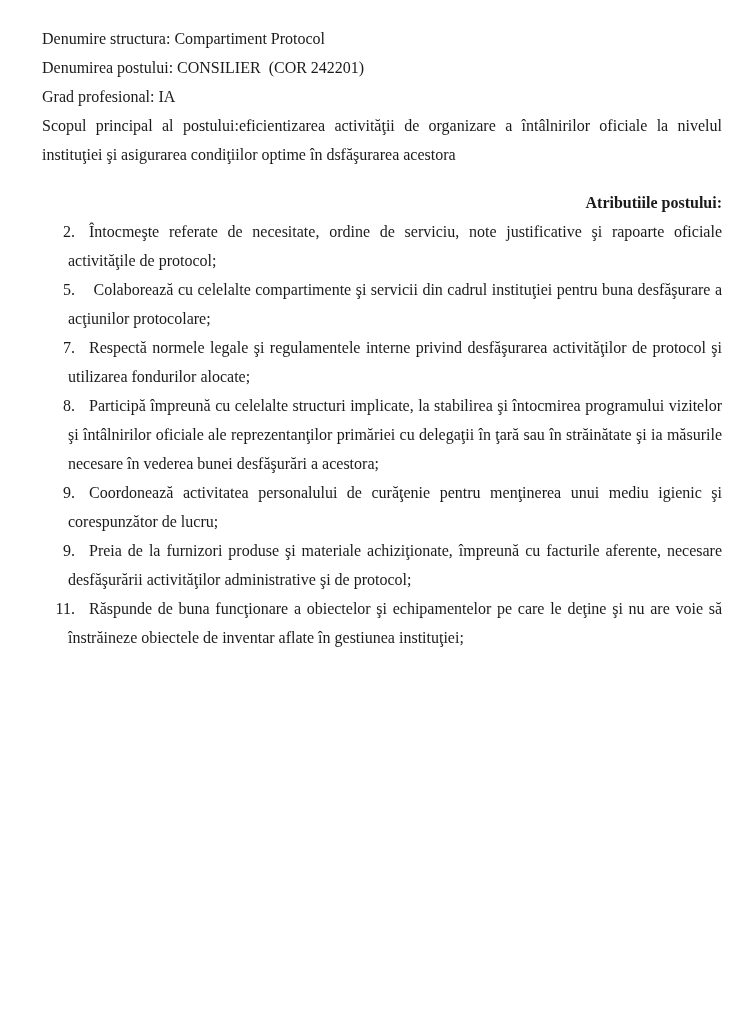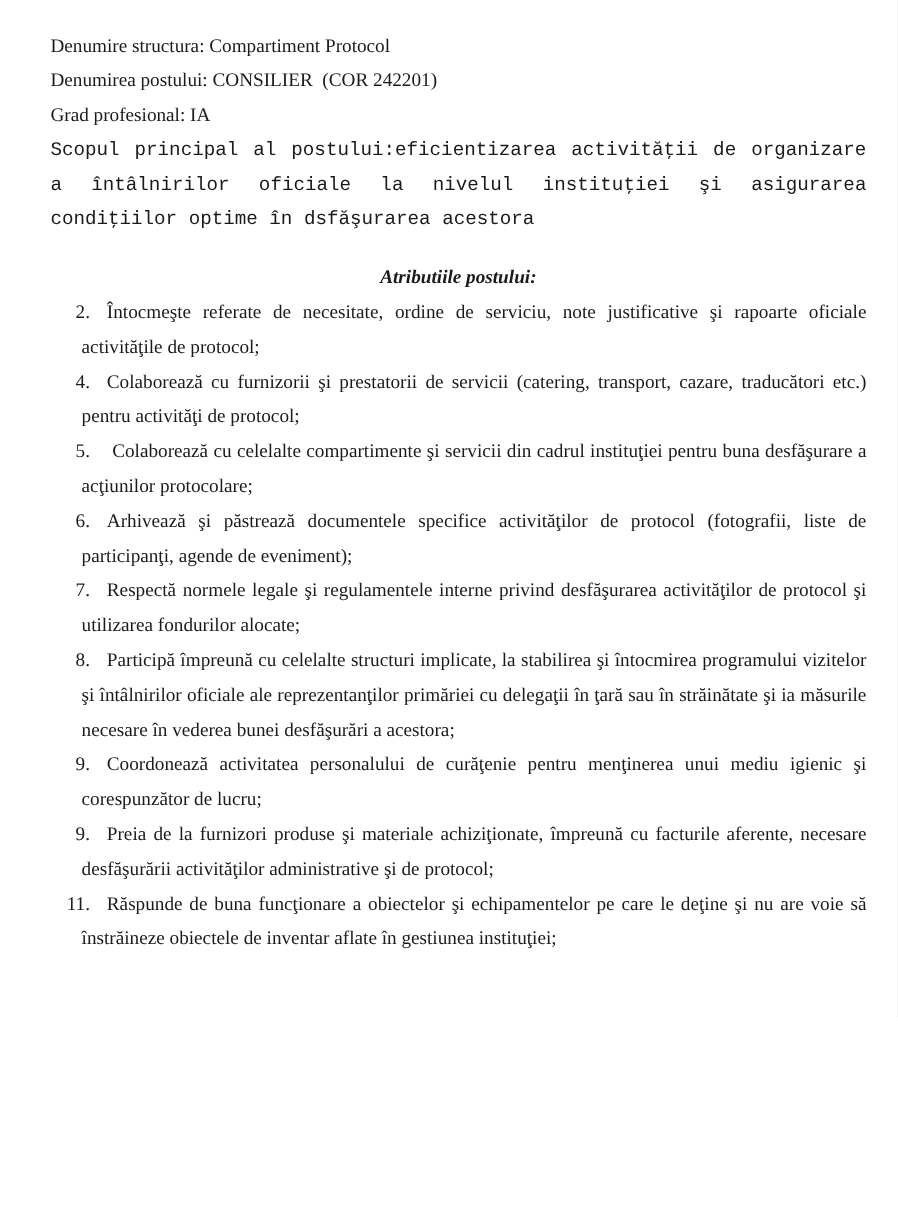--- a/index.html
+++ b/index.html
@@ -22,27 +22,25 @@
     overflow: hidden;
   }
   .hdr-line {
     margin: 0;
     white-space: pre-wrap;
     text-align: left;
   }
   .purpose {
     margin: 0;
     text-align: justify;
-    font-family: Liberation Mono, monospace;
   }
   .section-title {
     margin: 19px 0 0 0;
     font-weight: bold;
-    text-align: center;
-    font-style: italic;
+    text-align: right;
   }
   .atr-list {
     margin: 0;
     padding: 0;
   }
   .item {
     margin: 0;
     padding-left: 26px;
     text-indent: -26px;
     text-align: justify;
@@ -62,23 +60,21 @@
 
   <p class="hdr-line">Denumire structura: Compartiment Protocol</p>
   <p class="hdr-line">Denumirea postului: CONSILIER  (COR 242201)</p>
   <p class="hdr-line">Grad profesional: IA</p>
   <p class="purpose">Scopul principal al postului:eficientizarea activităţii de organizare a întâlnirilor oficiale la nivelul instituţiei şi asigurarea condiţiilor optime în dsfăşurarea acestora</p>
 
   <p class="section-title">Atributiile postului:</p>
 
   <div class="atr-list">
     <div class="item"><span class="num">2.</span><span>Întocmeşte referate de necesitate, ordine de serviciu, note justificative şi rapoarte oficiale activităţile de protocol;</span></div>
-    <div class="item"><span class="num">4.</span><span>Colaborează cu furnizorii şi prestatorii de servicii (catering, transport, cazare, traducători etc.) pentru activităţi de protocol;</span></div>
     <div class="item"><span class="num">5.</span><span> Colaborează cu celelalte compartimente şi servicii din cadrul instituţiei pentru buna desfăşurare a acţiunilor protocolare;</span></div>
-    <div class="item"><span class="num">6.</span><span>Arhivează şi păstrează documentele specifice activităţilor de protocol (fotografii, liste de participanţi, agende de eveniment);</span></div>
     <div class="item"><span class="num">7.</span><span>Respectă normele legale şi regulamentele interne privind desfăşurarea activităţilor de protocol şi utilizarea fondurilor alocate;</span></div>
     <div class="item"><span class="num">8.</span><span>Participă împreună cu celelalte structuri implicate, la stabilirea şi întocmirea programului vizitelor şi întâlnirilor oficiale ale reprezentanţilor primăriei cu delegaţii în ţară sau în străinătate şi ia măsurile necesare în vederea bunei desfăşurări a acestora;</span></div>
     <div class="item"><span class="num">9.</span><span>Coordonează activitatea personalului de curăţenie pentru menţinerea unui mediu igienic şi corespunzător de lucru;</span></div>
     <div class="item"><span class="num">9.</span><span>Preia de la furnizori produse şi materiale achiziţionate, împreună cu facturile aferente, necesare desfăşurării activităţilor administrative şi de protocol;</span></div>
     <div class="item"><span class="num">11.</span><span>Răspunde de buna funcţionare a obiectelor şi echipamentelor pe care le deţine şi nu are voie să înstrăineze obiectele de inventar aflate în gestiunea instituţiei;</span></div>
   </div>
 
 </div>
 
 </body></html>

